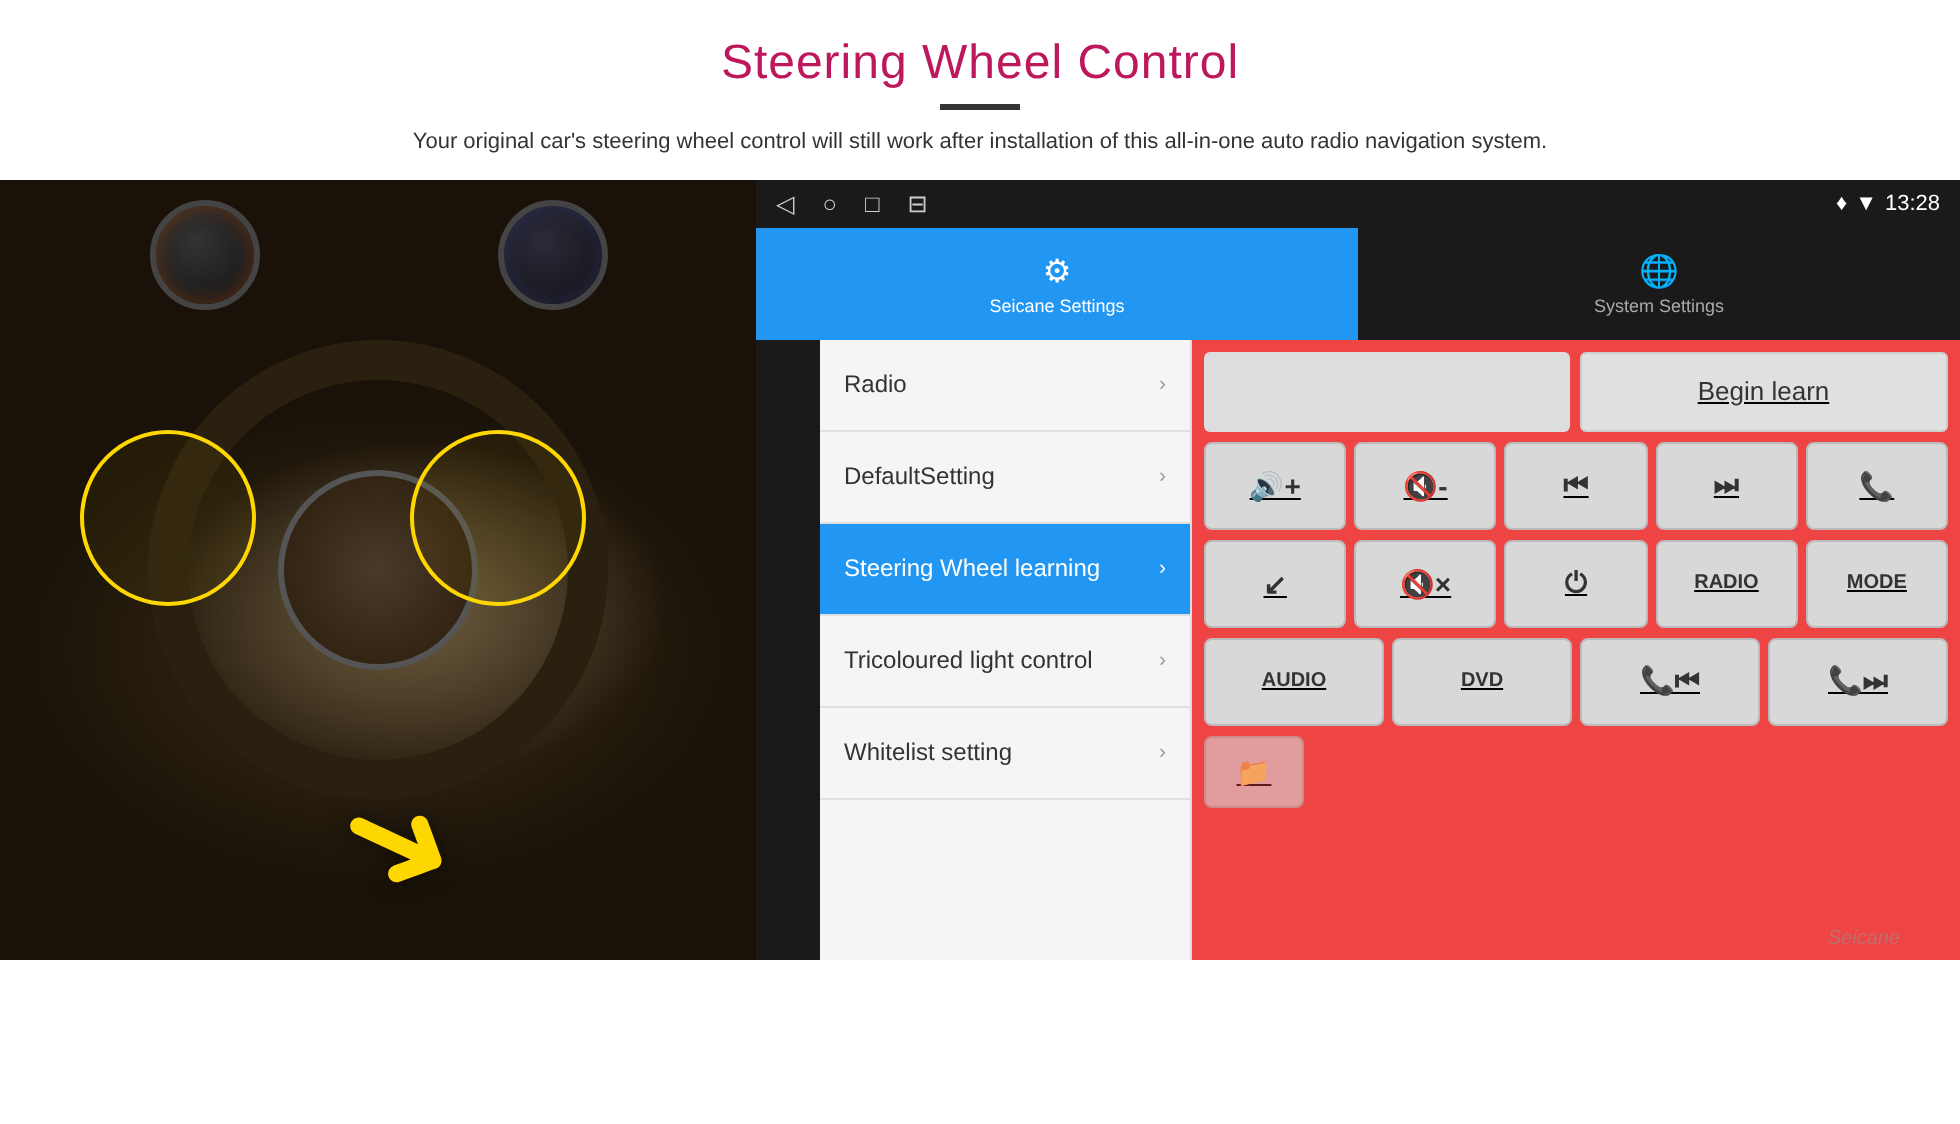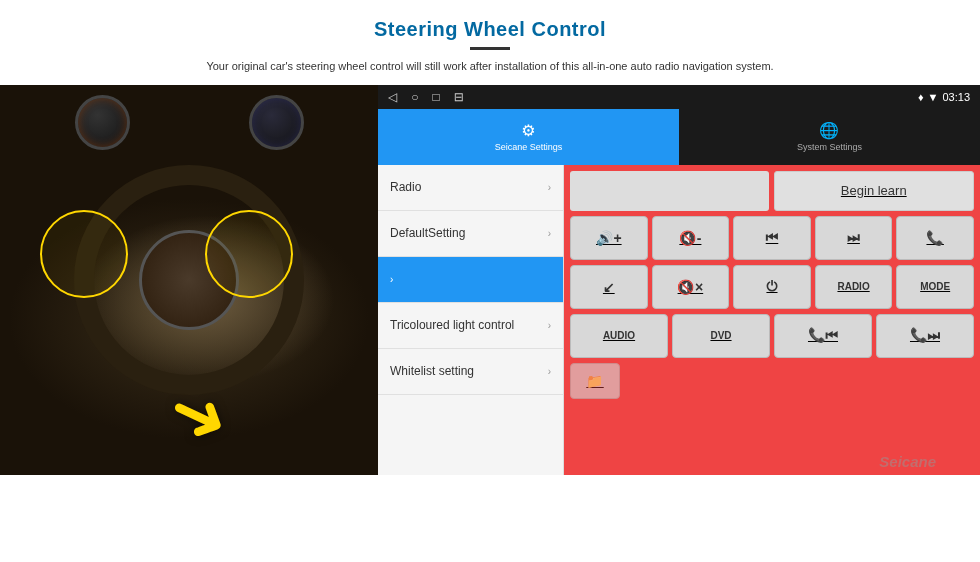--- a/index.html
+++ b/index.html
@@ -10,23 +10,23 @@
       background: #fff;
       overflow: hidden;
     }
 
     
     .header {
       text-align: center;
       padding: 18px 60px 10px;
     }
     .header h1 {
-      font-size: 20px;
-      font-weight: 700;
-      color: #0369a1;
+      font-size: 24px;
+      font-weight: 400;
+      color: #be185d;
       letter-spacing: 0.5px;
     }
     .header-divider {
       width: 40px;
       height: 3px;
       background: #333;
       margin: 6px auto 8px;
     }
     .header p {
       font-size: 11px;
@@ -113,20 +113,21 @@
     }
     .tab-label {
       font-size: 9px;
     }
 
     
     .content-area {
       flex: 1;
       display: flex;
       background: #f0f0f0;
+      margin-left: 32px;
     }
 
     
     .left-menu {
       width: 186px;
       background: #f5f5f5;
       border-right: 1px solid #ddd;
     }
     .menu-item {
       display: flex;
@@ -213,25 +214,24 @@
     }
     .ctrl-btn.small-text {
       font-size: 10px;
       font-weight: 600;
     }
 
     
     .watermark {
       position: absolute;
       bottom: 5px;
-      right: 44px;
-      font-size: 15px;
+      right: 30px;
+      font-size: 10px;
       color: rgba(150,150,150,0.5);
       font-style: italic;
-      font-weight: bold;
     }
 
     .android-ui {
       position: relative;
     }
 
     
     .car-photo-sim {
       width: 100%;
       height: 100%;
@@ -353,21 +353,21 @@
     <div class="status-bar">
       <div class="status-left">
         <span class="status-icon">◁</span>
         <span class="status-icon">○</span>
         <span class="status-icon">□</span>
         <span class="status-icon">⊟</span>
       </div>
       <div class="status-right">
         <span>♦</span>
         <span>▼</span>
-        <span>03:13</span>
+        <span>13:28</span>
       </div>
     </div>
 
     <div class="tab-bar">
       <div class="tab-item active">
         <span class="tab-icon">⚙</span>
         <span class="tab-label">Seicane Settings</span>
       </div>
       <div class="tab-item">
         <span class="tab-icon">🌐</span>
@@ -380,20 +380,21 @@
       <div class="left-menu">
         <div class="menu-item">
           <span class="menu-item-text">Radio</span>
           <span class="chevron">›</span>
         </div>
         <div class="menu-item">
           <span class="menu-item-text">DefaultSetting</span>
           <span class="chevron">›</span>
         </div>
         <div class="menu-item active">
+          <span class="menu-item-text">Steering Wheel learning</span>
           <span class="chevron">›</span>
         </div>
         <div class="menu-item">
           <span class="menu-item-text">Tricoloured light control</span>
           <span class="chevron">›</span>
         </div>
         <div class="menu-item">
           <span class="menu-item-text">Whitelist setting</span>
           <span class="chevron">›</span>
         </div>

